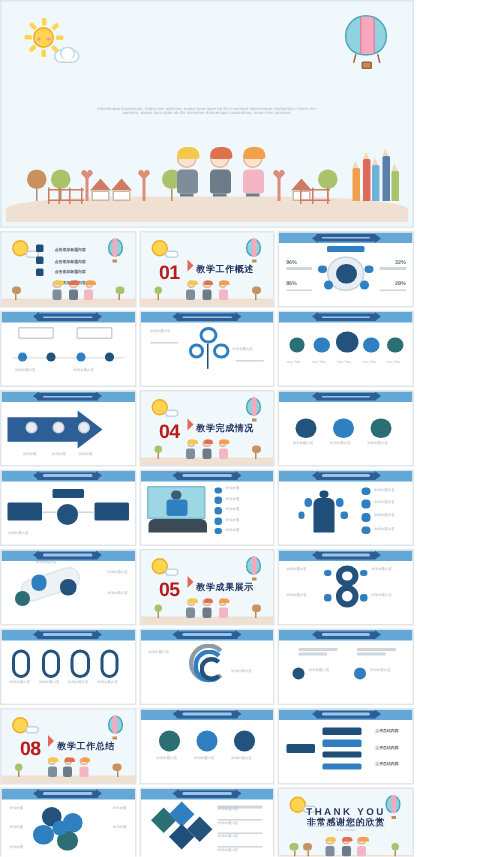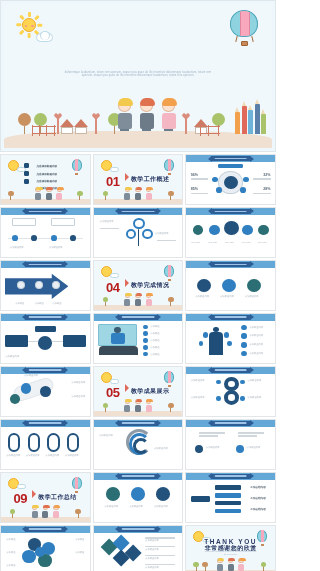--- a/index.html
+++ b/index.html
@@ -680,21 +680,21 @@
 
     <div class="slide cover">
       <div class="mini-sun"></div>
       <div class="mini-cloud"></div>
       <div class="mini-balloon">
           <div class="b">
             <div class="s"></div>
           </div>
           <div class="k"></div>
         </div>
-      <div class="sect-num">09</div>
+      <div class="sect-num">08</div>
       <div class="sect-flag"></div>
       <div class="sect-cn">教学工作总结</div>
       <div class="mini-scene">
           <div class="mini-ground"></div>
         <div class="mt" style="left:10%">
             <div class="c" style="background:#a8c36a"></div>
             <div class="t"></div>
           </div>
         <div class="mk" style="left:34%">
             <div class="h">

